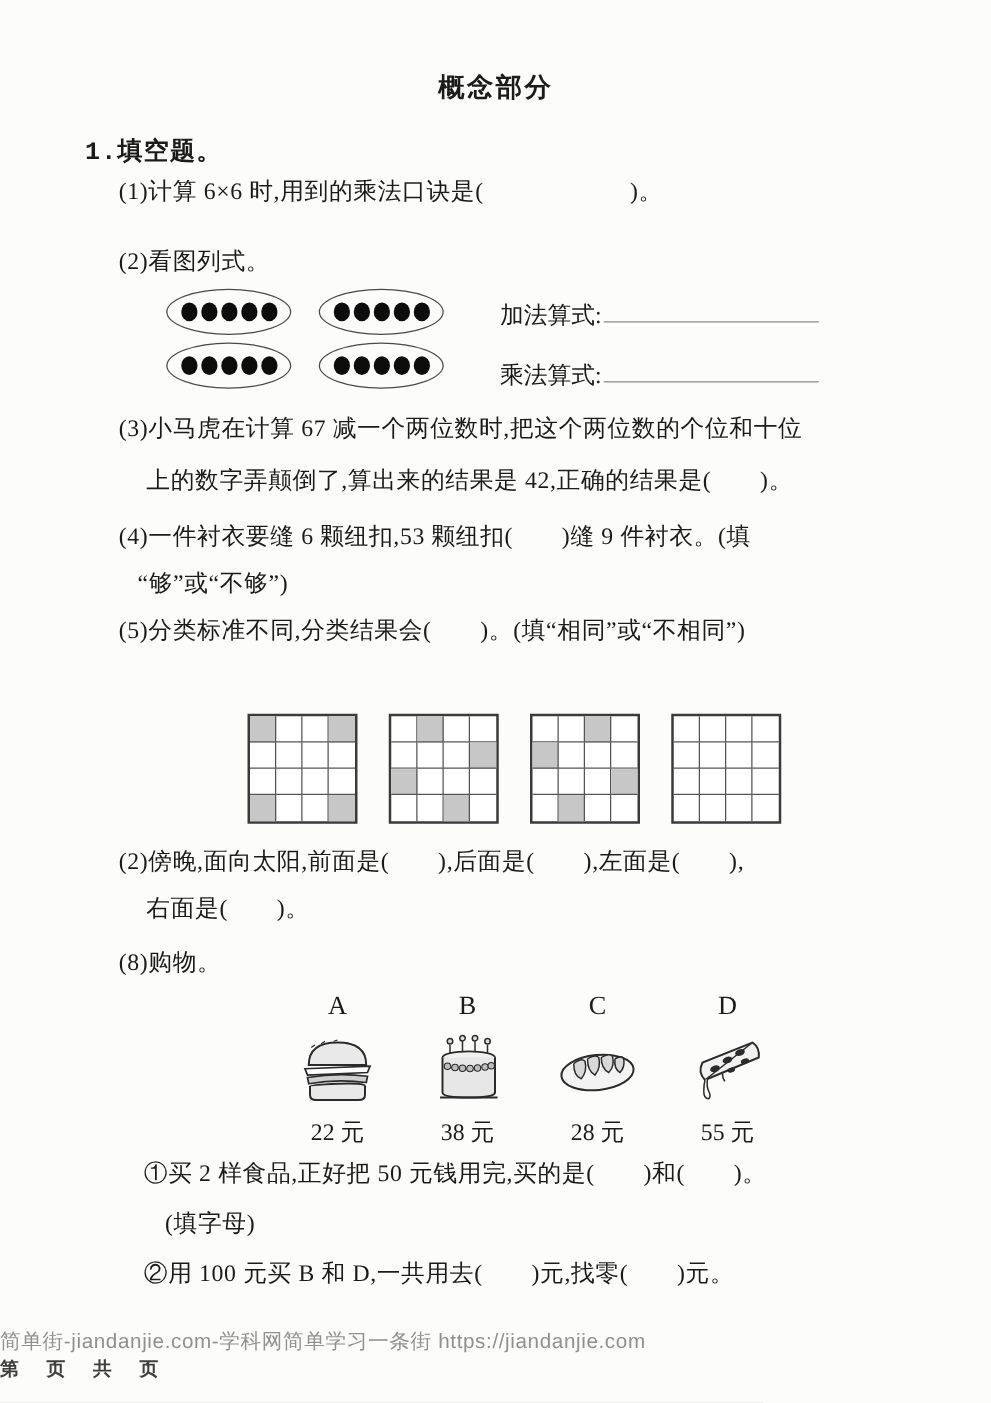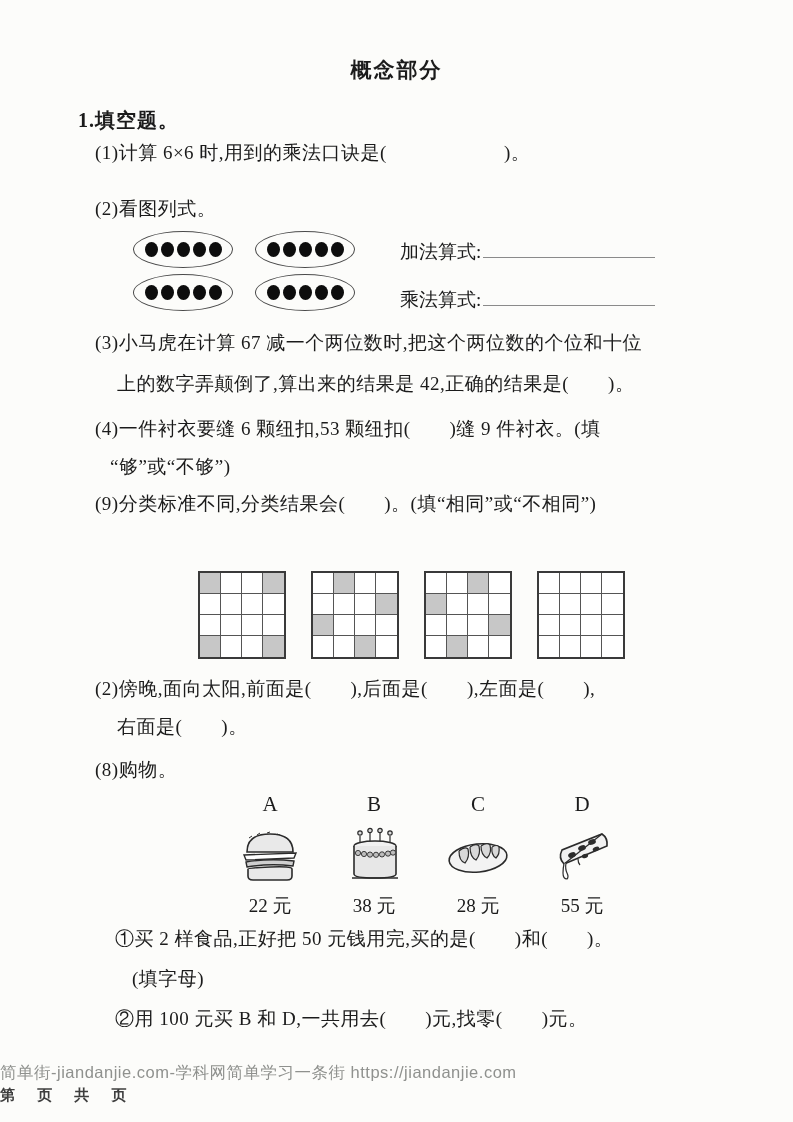--- a/index.html
+++ b/index.html
@@ -14,22 +14,22 @@
     overflow:hidden;
   }
   .abs { position:absolute; }
   .page-title {
     top:56px; left:0; width:100%;
     text-align:center;
     font-family:"Liberation Sans", sans-serif;
     font-weight:bold; font-size:21px; letter-spacing:2px;
   }
   .section-heading {
-    top:107px; left:78px;
-    font-family:Liberation Serif, serif;
+    top:107px; left:68px;
+    font-family:Liberation Mono, monospace;
     font-weight:bold; font-size:20px; letter-spacing:1px;
   }
   .q { font-size:19px; letter-spacing:0.5px; white-space:nowrap; }
 
   
   .ovals-grid {
     top:231px; left:133px;
     display:grid;
     grid-template-columns:100px 100px;
     column-gap:22px; row-gap:6px;
@@ -138,21 +138,21 @@
       <span>乘法算式:</span><span class="blank-line"></span>
     </div>
   </div>
 
   <div class="abs q" style="top:330px;left:95px;">(3)小马虎在计算 67 减一个两位数时,把这个两位数的个位和十位</div>
   <div class="abs q" style="top:371px;left:117px;">上的数字弄颠倒了,算出来的结果是 42,正确的结果是(　　)。</div>
 
   <div class="abs q" style="top:416px;left:95px;">(4)一件衬衣要缝 6 颗纽扣,53 颗纽扣(　　)缝 9 件衬衣。(填</div>
   <div class="abs q" style="top:454px;left:110px;">“够”或“不够”)</div>
 
-  <div class="abs q" style="top:491px;left:95px;">(9)分类标准不同,分类结果会(　　)。(填“相同”或“不相同”)</div>
+  <div class="abs q" style="top:491px;left:95px;">(5)分类标准不同,分类结果会(　　)。(填“相同”或“不相同”)</div>
 
 
   <div class="abs pattern-grids-row">
       <div class="pgrid">
         <div class="cell shaded" style="background: rgb(199, 199, 199);"></div>
         <div class="cell"></div>
         <div class="cell"></div>
         <div class="cell shaded" style="background: rgb(199, 199, 199);"></div>
         <div class="cell"></div>
         <div class="cell"></div>

